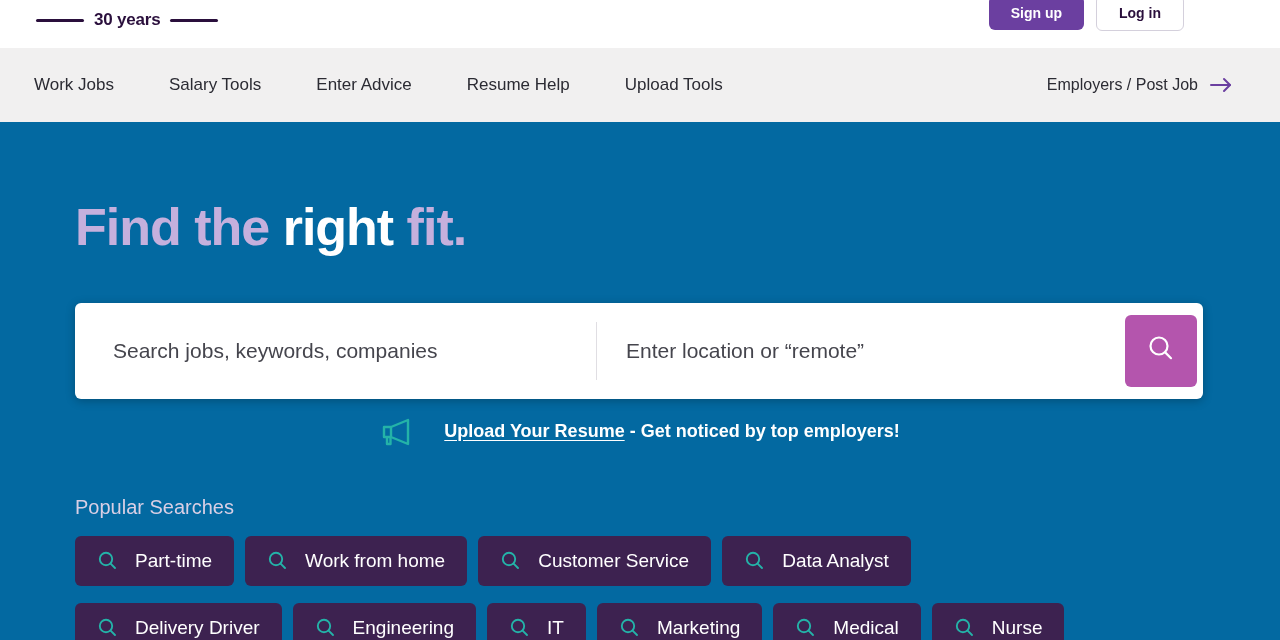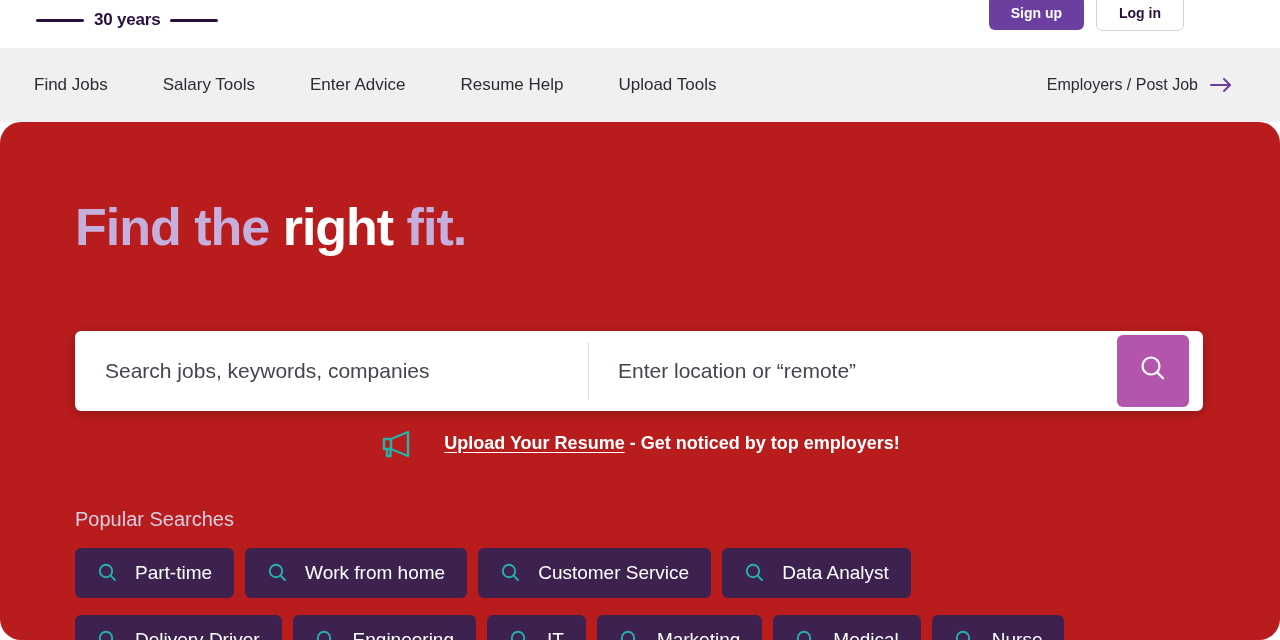--- a/index.html
+++ b/index.html
@@ -102,47 +102,46 @@
     font-size:16px;
     color:#2b2b33;
     cursor:pointer;
     white-space:nowrap;
     margin-right:14px;
   }
   .arrow-icon { display:block; }
 
   
   .hero {
-    background:#b91c1c;
+    background:#0369a1;
     height:518px;
     padding:0 75px;
     position:relative;
-    border-radius:21px;
   }
   .hero-title {
     font-size:52px;
     font-weight:bold;
     letter-spacing:-1px;
     padding-top:78px;
     line-height:1.05;
     white-space:nowrap;
   }
   .t-soft  { color:#c5b0dd; }
   .t-white { color:#ffffff; }
 
   
   .searchbar {
-    margin-top:76px;
+    margin-top:48px;
     width:1128px;
-    height:80px;
+    height:96px;
     background:#ffffff;
     border-radius:6px;
     display:flex;
     align-items:center;
-    padding:0 0 0 0;
+    padding:0 0 0 8px;
     box-shadow:0 2px 10px rgba(0,0,0,0.25);
   }
   .field {
     height:58px;
     display:flex;
     align-items:center;
     flex:0 0 auto;
   }
   .field-jobs   { width:513px; padding-left:30px; }
   .field-loc    { width:527px; padding-left:29px; border-left:1px solid #e0dee3; }
@@ -220,21 +219,21 @@
     <span class="brand-rule"></span>
   </div>
   <div class="auth-actions">
     <button class="btn-signup">Sign up</button>
     <button class="btn-login">Log in</button>
   </div>
 </div>
 
 <div class="navbar">
   <div class="nav-items">
-    <div class="nav-item">Find Jobs</div>
+    <div class="nav-item">Work Jobs</div>
     <div class="nav-item">Salary Tools</div>
     <div class="nav-item">Enter Advice</div>
     <div class="nav-item">Resume Help</div>
     <div class="nav-item">Upload Tools</div>
   </div>
   <div class="nav-employers">
     <span>Employers / Post Job</span>
     <span>
       <svg class="arrow-icon" width="22" height="16" viewBox="0 0 22 16" fill="none">
         <path d="M1 8H20" stroke="#6B3FA0" stroke-width="2" stroke-linecap="round"></path>

